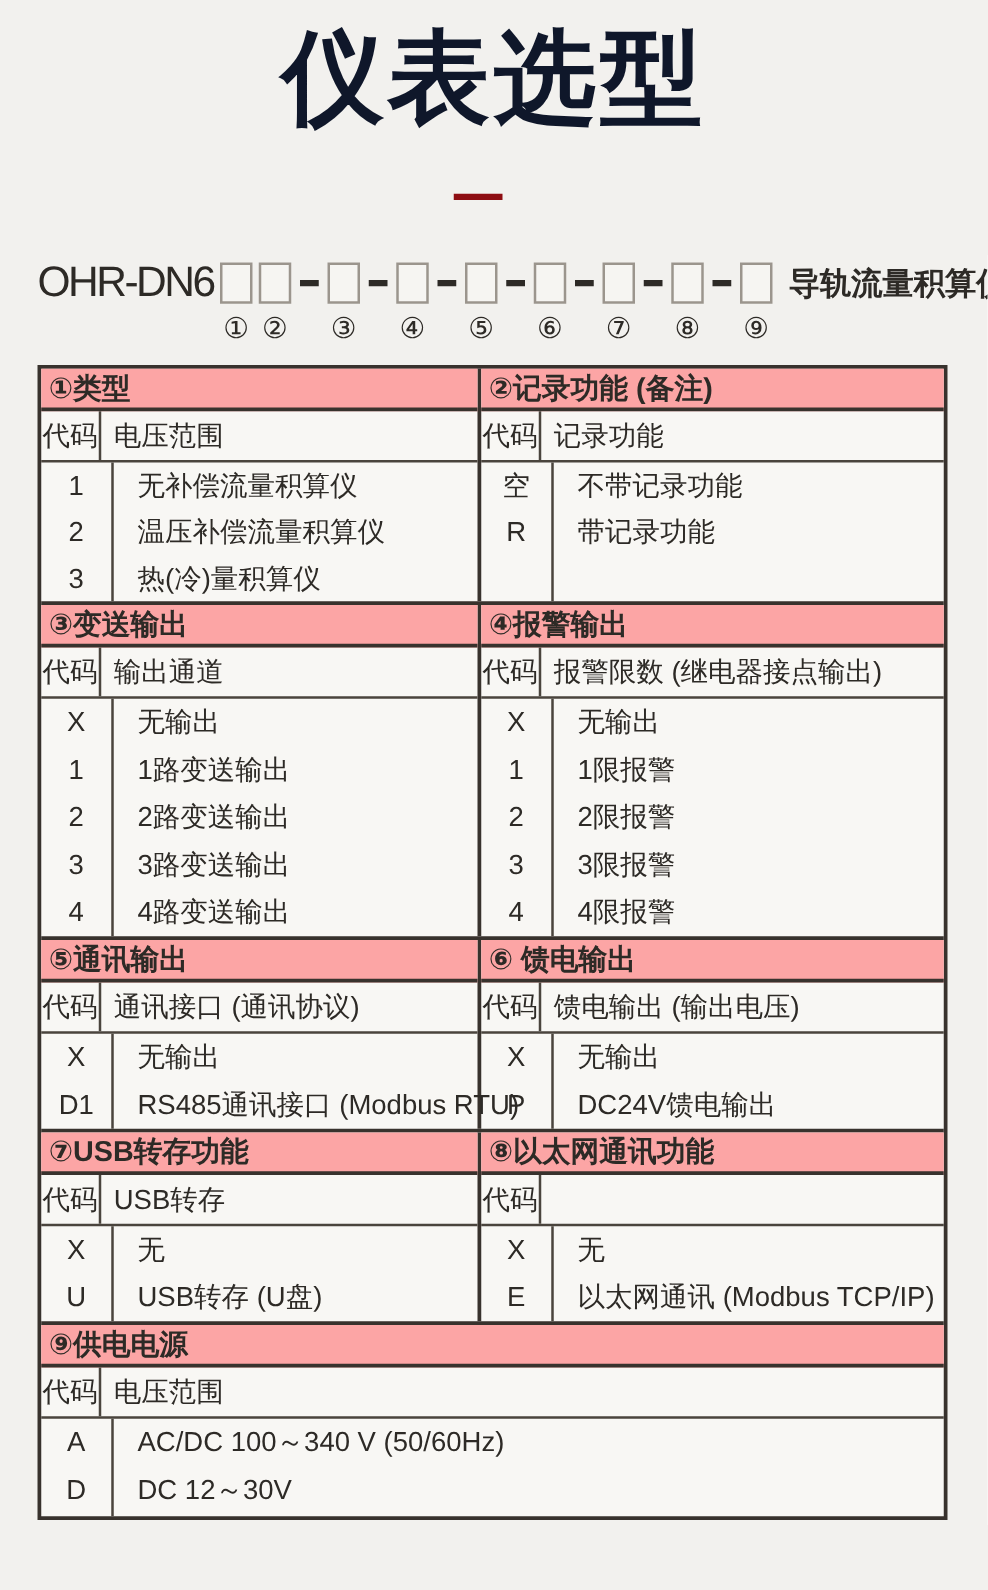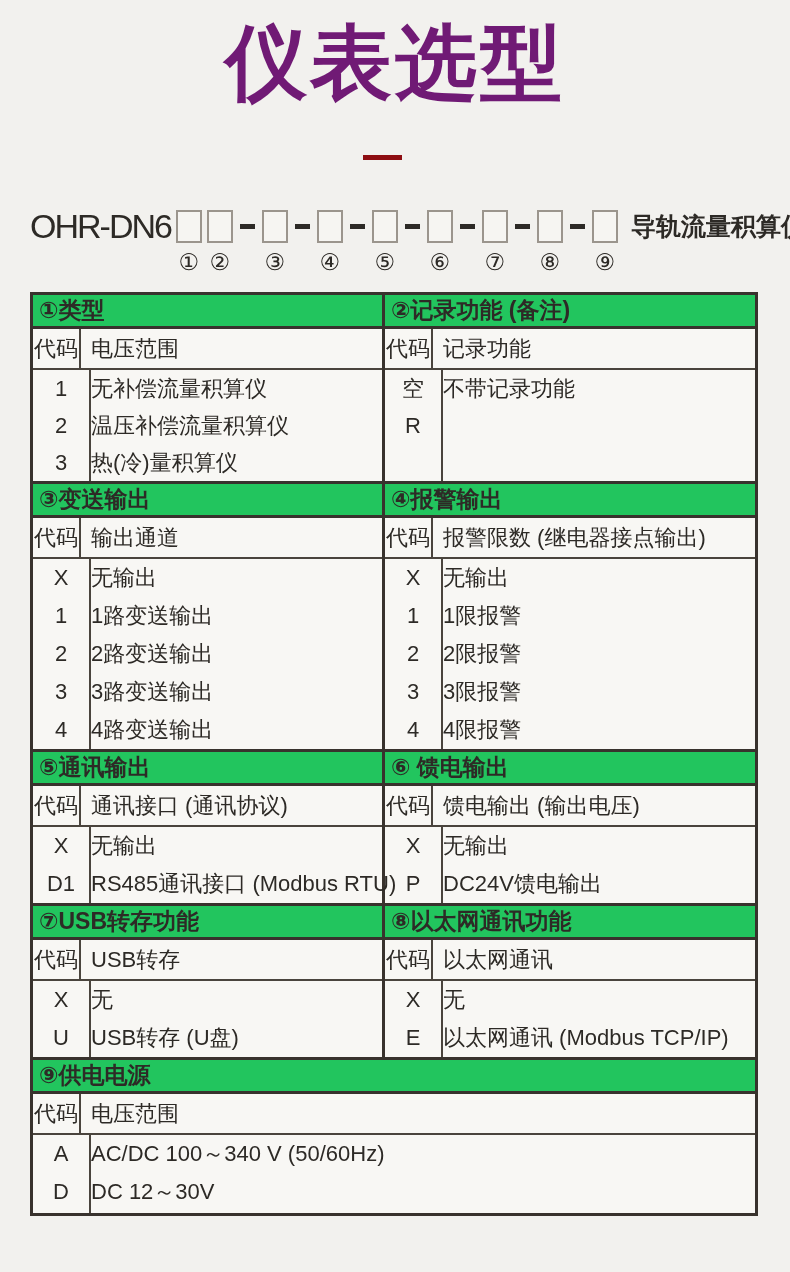--- a/index.html
+++ b/index.html
@@ -3,21 +3,21 @@
 <meta charset="utf-8">
 <style>
   html,body{margin:0;padding:0;}
   .page{
     position:relative;width:790px;height:1272px;overflow:hidden;
     background:#f2f1ee;color:#2d2a26;
     font-family:"Liberation Sans","DejaVu Sans",sans-serif;
   }
   .page-title{
     position:absolute;top:22px;left:0;width:100%;text-align:center;
-    font-size:82px;font-weight:900;letter-spacing:3px;line-height:1;color:#701a75;
+    font-size:82px;font-weight:900;letter-spacing:3px;line-height:1;color:#0f172a;
   }
   .accent{position:absolute;left:363px;top:155px;width:39px;height:5px;background:#8e0e12;}
 
   
   .model{position:absolute;left:30px;top:210px;display:flex;align-items:center;gap:5px;height:33px;white-space:nowrap;}
   .model-prefix{font-size:34px;font-weight:400;letter-spacing:-2px;line-height:33px;}
   .mslot{position:relative;width:26px;height:33px;border:2px solid #9b958d;box-sizing:border-box;background:#f6f5f2;flex:none;}
   .mslot .pos{position:absolute;top:37px;left:50%;transform:translateX(-50%);font-size:23px;color:#2d2a26;}
   .mdash{width:15px;height:5px;background:#2d2a26;margin:0 2px;flex:none;}
   .model-suffix{font-size:25px;font-weight:700;margin-left:8px;}
@@ -25,30 +25,30 @@
   
   .seltable{position:absolute;left:30px;top:292px;width:728px;box-sizing:border-box;
     border:3px solid #38322d;background:#f8f7f4;}
   .pair{display:flex;border-bottom:3px solid #38322d;}
   .pair:last-child{border-bottom:none;}
   .half{box-sizing:border-box;}
   .half.l{width:352px;border-right:3px solid #38322d;flex:none;}
   .half.r{flex:1;min-width:0;border-radius:16px;}
   .half.full{width:100%;}
   .sec-title{height:31px;line-height:31px;padding-left:6px;font-size:23px;font-weight:600;
-    background:#22c55e;border-bottom:3px solid #38322d;white-space:nowrap;}
+    background:#fca5a5;border-bottom:3px solid #38322d;white-space:nowrap;}
   .subhead{display:flex;height:39px;line-height:39px;border-bottom:2px solid #4a443d;font-size:22px;font-weight:500;}
   .code-w{width:48px;border-right:2px solid #4a443d;text-align:center;box-sizing:border-box;flex:none;}
   .desc-w{flex:1;padding-left:10px;white-space:nowrap;}
   .darea{position:relative;font-size:22px;}
   .darea::before{content:"";position:absolute;left:56px;top:0;bottom:0;width:2px;background:#4a443d;}
   .drow{display:flex;height:38px;line-height:38px;}
   .h111 .drow{height:37px;line-height:37px;}
   .drow .code{width:56px;text-align:center;flex:none;}
-  .drow .desc{flex:1;padding-left:2px;white-space:nowrap;}
+  .drow .desc{flex:1;padding-left:21px;white-space:nowrap;}
   .h111{height:111px;} .h190{height:190px;} .h76{height:76px;} .h78{height:78px;}
 
   .note{position:absolute;left:47px;top:1222px;font-size:22px;color:#2d2a26;}
 </style>
 </head>
 <body>
 
 <div class="page">
 
   <div class="page-title">仪表选型</div>
@@ -123,20 +123,21 @@
           <div class="code-w">代码</div>
           <div class="desc-w">记录功能</div>
         </div>
         <div class="darea h111">
           <div class="drow">
               <div class="code">空</div>
               <div class="desc">不带记录功能</div>
             </div>
           <div class="drow">
               <div class="code">R</div>
+              <div class="desc">带记录功能</div>
             </div>
         </div>
       </div>
     </div>
 
     <div class="pair">
       <div class="half l">
         <div class="sec-title">③变送输出</div>
         <div class="subhead">
           <div class="code-w">代码</div>
@@ -248,21 +249,20 @@
           <div class="drow">
               <div class="code">U</div>
               <div class="desc">USB转存 (U盘)</div>
             </div>
         </div>
       </div>
       <div class="half r">
         <div class="sec-title">⑧以太网通讯功能</div>
         <div class="subhead">
           <div class="code-w">代码</div>
-          <div class="desc-w">以太网通讯</div>
         </div>
         <div class="darea h76">
           <div class="drow">
               <div class="code">X</div>
               <div class="desc">无</div>
             </div>
           <div class="drow">
               <div class="code">E</div>
               <div class="desc">以太网通讯 (Modbus TCP/IP)</div>
             </div>

